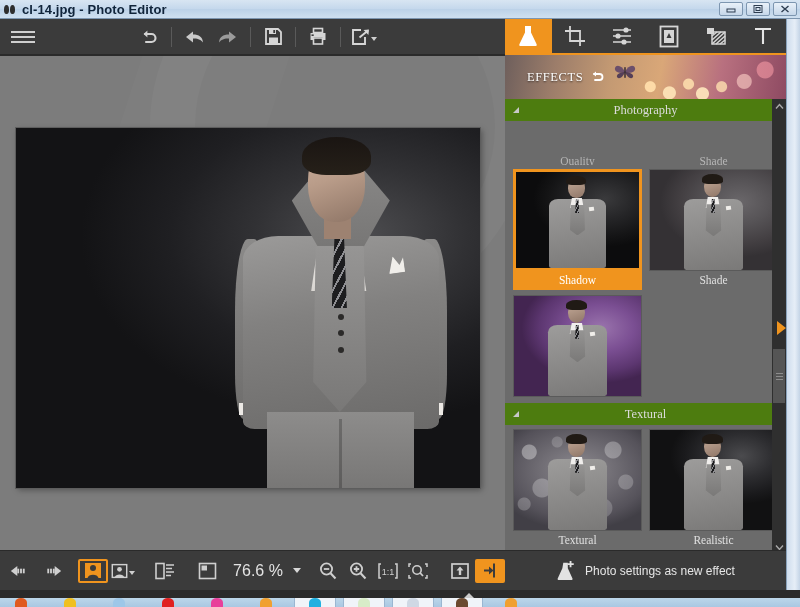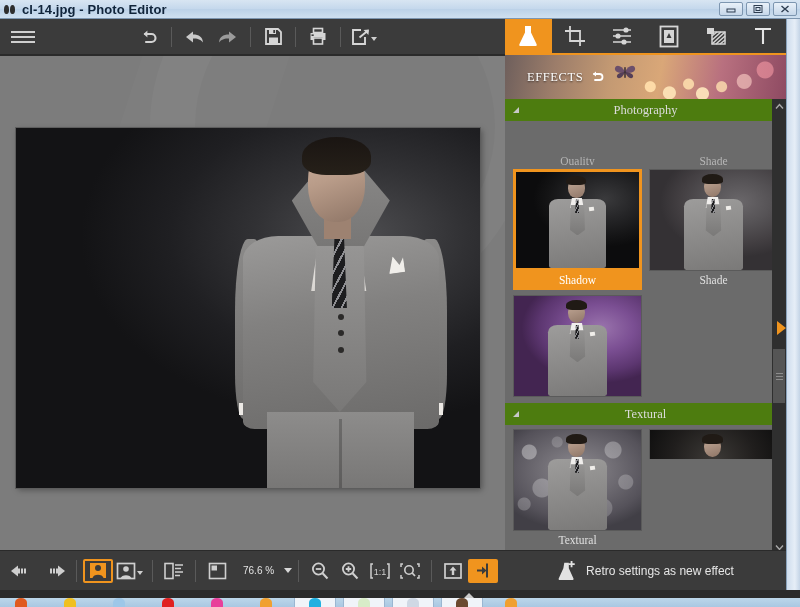--- a/index.html
+++ b/index.html
@@ -172,21 +172,21 @@
   .bb-btn {
     height: 30px; min-width: 30px; display: flex; align-items: center; justify-content: center;
     padding: 0 3px;
   }
   .bb-btn.sel {
     background: #3b3b3b; border: 2px solid #f0941e; border-radius: 2px;
     width: 26px; height: 24px; padding: 0;
   }
   .bb-sep { width: 1px; height: 22px; background: #5a5a5a; margin: 0 6px; }
   .zoomval {
-    font-size: 10px; color: #e3e3e3; margin-left: 11px; white-space: nowrap;
+    font-size: 16px; color: #e3e3e3; margin-left: 11px; white-space: nowrap;
   }
   .bb-caret {
     width: 0; height: 0; border-left: 4px solid transparent; border-right: 4px solid transparent;
     border-top: 5px solid #d8d8d8; margin-left: 10px;
   }
   .bb-btn.exit {
     background: #f0941e; border-radius: 2px; width: 26px; height: 24px; padding: 0;
   }
 
   
@@ -749,20 +749,37 @@
                   <div class="m-tie"></div>
                   <div class="m-pock"></div>
                   <div class="m-head"></div>
                   <div class="m-hair"></div>
                 </div>
             </div>
           </div>
           <div class="cap">Textural</div>
         </div>
 
+        <div class="cell">
+          <div class="thumb">
+            <div class="mini">
+                <div class="bg bg-real"></div>
+              <div class="m-fig">
+                  <div class="m-body"></div>
+                  <div class="m-shirt"></div>
+                  <div class="m-vest"></div>
+                  <div class="m-tie"></div>
+                  <div class="m-pock"></div>
+                  <div class="m-head"></div>
+                  <div class="m-hair"></div>
+                </div>
+            </div>
+          </div>
+          <div class="cap">Realistic</div>
+        </div>
 
         <div class="cell partial-row">
           <div class="thumb">
             <div class="mini">
                 <div class="bg bg-dark"></div>
               <div class="m-fig">
                   <div class="m-head"></div>
                   <div class="m-hair"></div>
                 </div>
             </div>
@@ -801,21 +818,21 @@
     </div>
 
     <div class="collapse-arrow"></div>
   </div>
 
   <div class="save-bar">
     <svg width="20" height="22" viewBox="0 0 22 24">
       <path d="M8 3 H13 V9 L18 20 Q19 22 16.5 22 H3.5 Q1 22 2 20 L7 9 Z" fill="#e2e2e2"></path>
       <path d="M16 1 V8 M12.5 4.5 H19.5" stroke="#e2e2e2" stroke-width="2"></path>
     </svg>
-    <div class="lbl">Retro settings as new effect</div>
+    <div class="lbl">Photo settings as new effect</div>
   </div>
 
   <div class="right-edge"></div>
 
   <div class="taskbar">
     <div class="tray-tri"></div>
     <div class="taskstrip">
       <div class="tk">
           <b style="background:#e05a1e"></b>
         </div>

